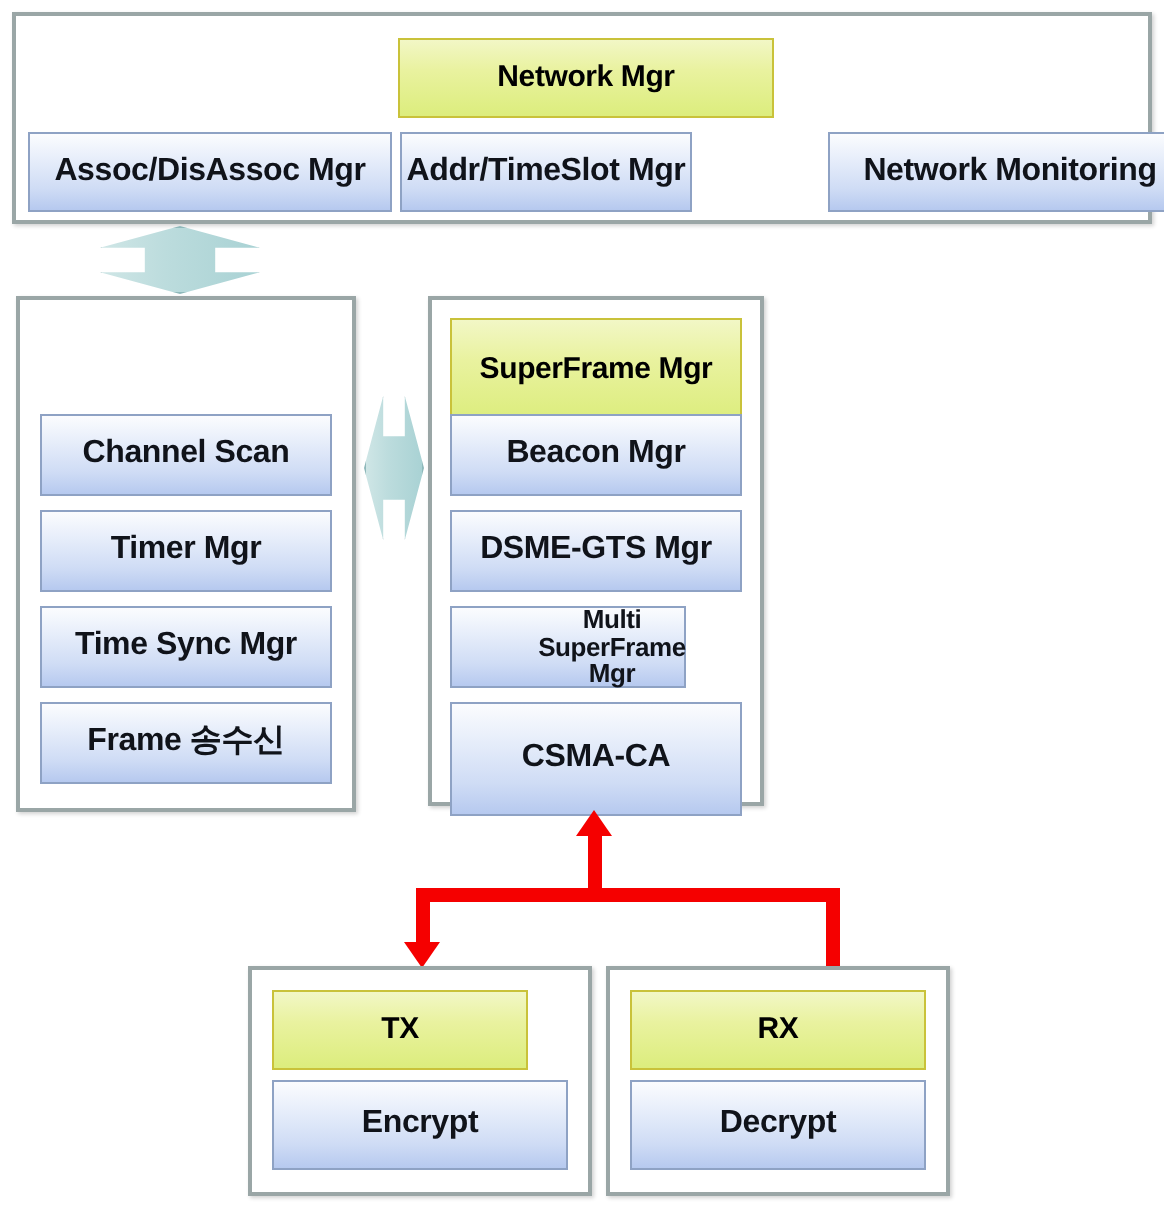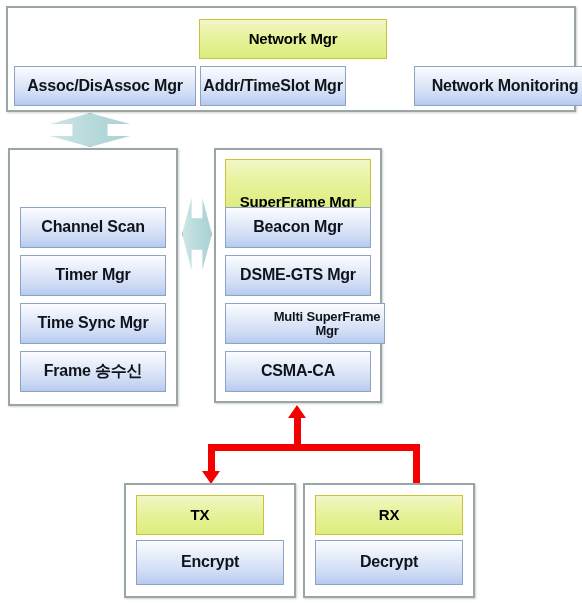--- a/index.html
+++ b/index.html
@@ -123,37 +123,37 @@
 
     <div class="box blue" style="left:10px; top:201px; width:146px; height:41px;">
       <span>Frame 송수신</span>
     </div>
   </div>
 
   <div class="arrow-teal horiz" style="left:182px; top:198px; width:30px; height:72px;"></div>
 
   <div class="panel" style="left:214px; top:148px; width:168px; height:255px;">
 
-    <div class="box green" style="left:9px; top:9px; width:146px; height:52px;align-items:flex-end;">
+    <div class="box green" style="left:9px; top:9px; width:146px; height:52px;">
       <span>SuperFrame Mgr</span>
     </div>
 
     <div class="box blue" style="left:9px; top:57px; width:146px; height:41px;">
       <span>Beacon Mgr</span>
     </div>
 
     <div class="box blue" style="left:9px; top:105px; width:146px; height:41px;">
       <span>DSME-GTS Mgr</span>
     </div>
 
-    <div class="box blue" style="left:9px; top:153px; width:160px; height:41px; font-size:13px;padding-left:44px;">
+    <div class="box blue" style="left:9px; top:153px; width:118px; height:41px; font-size:13px;padding-left:44px;">
       <span>Multi SuperFrame Mgr</span>
     </div>
 
-    <div class="box blue" style="left:9px; top:201px; width:146px; height:41px;">
+    <div class="box blue" style="left:9px; top:201px; width:146px; height:57px;">
       <span>CSMA-CA</span>
     </div>
   </div>
 
   <div class="red-seg" style="left:294px; top:417px; width:7px; height:33px;"></div>
   <div class="red-head up" style="left:288px; top:405px;"></div>
 
   <div class="red-seg" style="left:208px; top:444px; width:212px; height:7px;"></div>
 
   <div class="red-seg" style="left:208px; top:444px; width:7px; height:28px;"></div>

